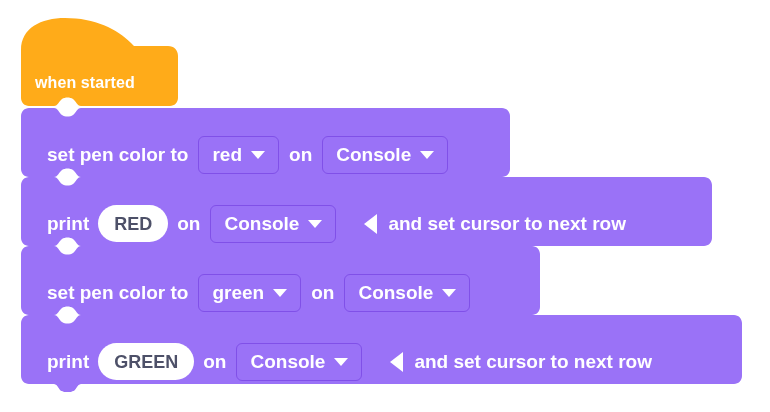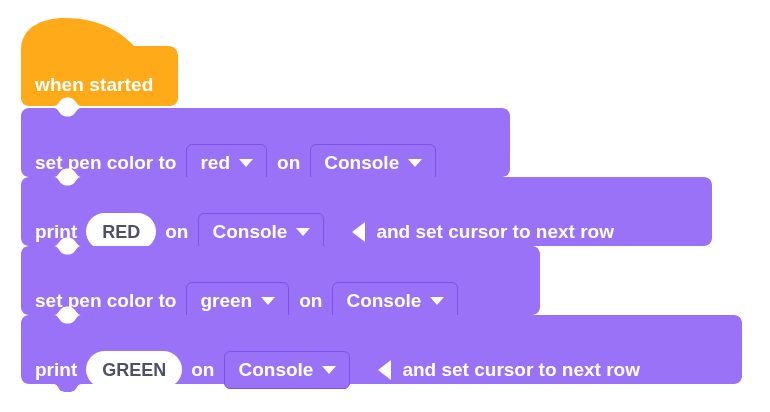--- a/index.html
+++ b/index.html
@@ -34,21 +34,21 @@
   .hat-svg {
     position: absolute;
     left: 0;
     top: 0;
     display: block;
   }
   .hat-label {
     position: absolute;
     left: 14px;
     top: 56px;
-    font-size: 19px;
+    font-size: 16px;
     font-weight: bold;
     color: #ffffff;
     letter-spacing: 0.1px;
     white-space: nowrap;
   }
 
   
   .stack-block {
     position: absolute;
     left: 21px;
@@ -56,25 +56,25 @@
   }
   .stack-svg {
     position: absolute;
     left: 0;
     top: 0;
     display: block;
   }
   .block-row {
     position: absolute;
     left: 0;
-    top: 24px;
+    top: 16px;
     height: 61px;
     display: flex;
     align-items: center;
-    padding-left: 14px;
+    padding-left: 26px;
     box-sizing: border-box;
     white-space: nowrap;
   }
 
   .blk-text {
     font-size: 19px;
     font-weight: bold;
     color: #ffffff;
     line-height: 1;
     white-space: nowrap;

